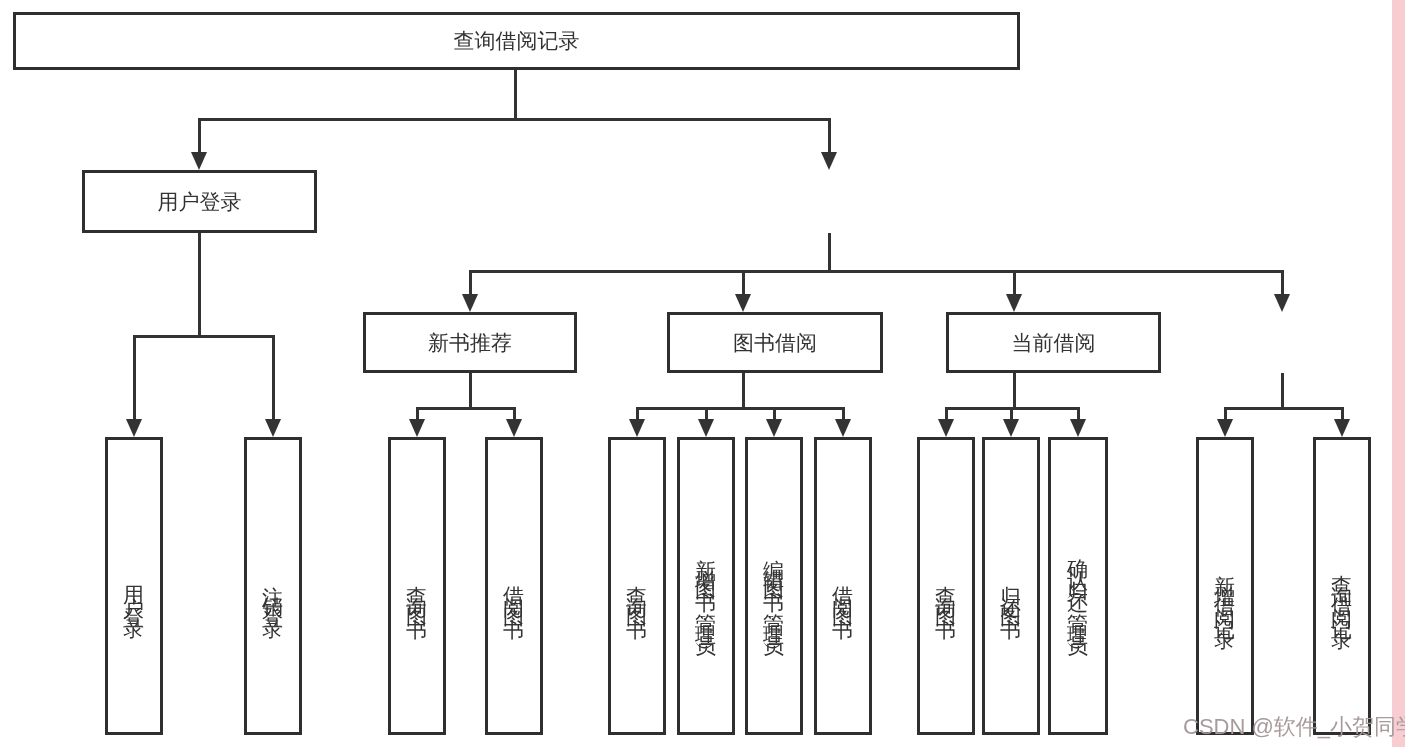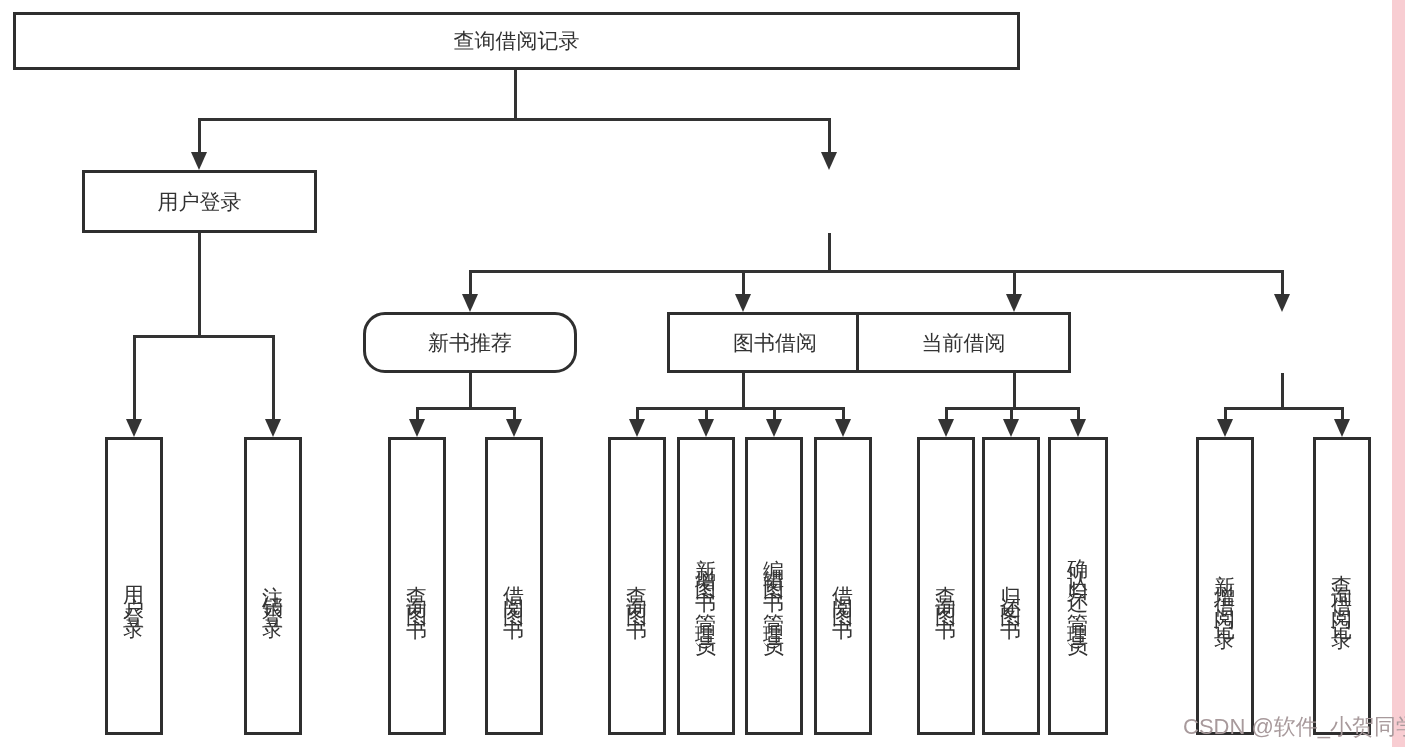--- a/index.html
+++ b/index.html
@@ -51,29 +51,29 @@
 
   <div class="box" style="left:13px;top:12px;width:1007px;height:58px;">
     <span>查询借阅记录</span>
   </div>
 
   <div class="box" style="left:82px;top:170px;width:235px;height:63px;">
     <span>用户登录</span>
   </div>
 
 
-  <div class="box" style="left:363px;top:312px;width:214px;height:61px;border-radius:22px;">
+  <div class="box" style="left:363px;top:312px;width:214px;height:61px;">
     <span>新书推荐</span>
   </div>
 
   <div class="box" style="left:635px;top:312px;width:216px;height:61px;margin-left:32px;">
     <span>图书借阅</span>
   </div>
 
-  <div class="box" style="left:856px;top:312px;width:215px;height:61px;">
+  <div class="box" style="left:946px;top:312px;width:215px;height:61px;">
     <span>当前借阅</span>
   </div>
 
 
   <div class="box" style="left:105px;top:437px;width:58px;height:298px;">
     <span class="v">用户登录</span>
   </div>
   <div class="box" style="left:244px;top:437px;width:58px;height:298px;">
     <span class="v">注销登录</span>
   </div>

